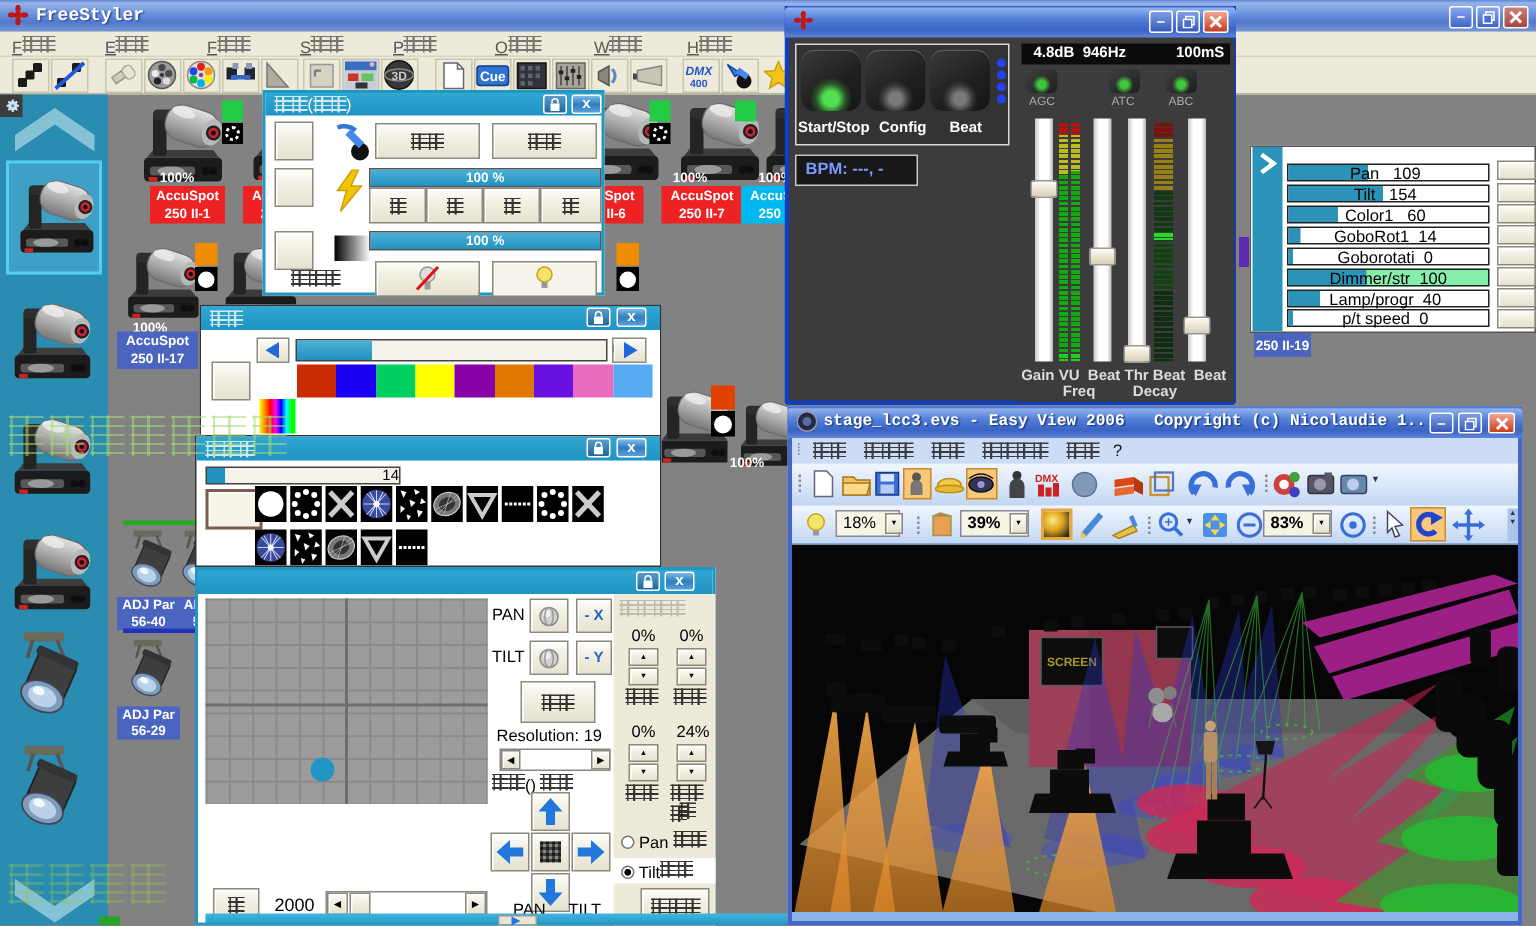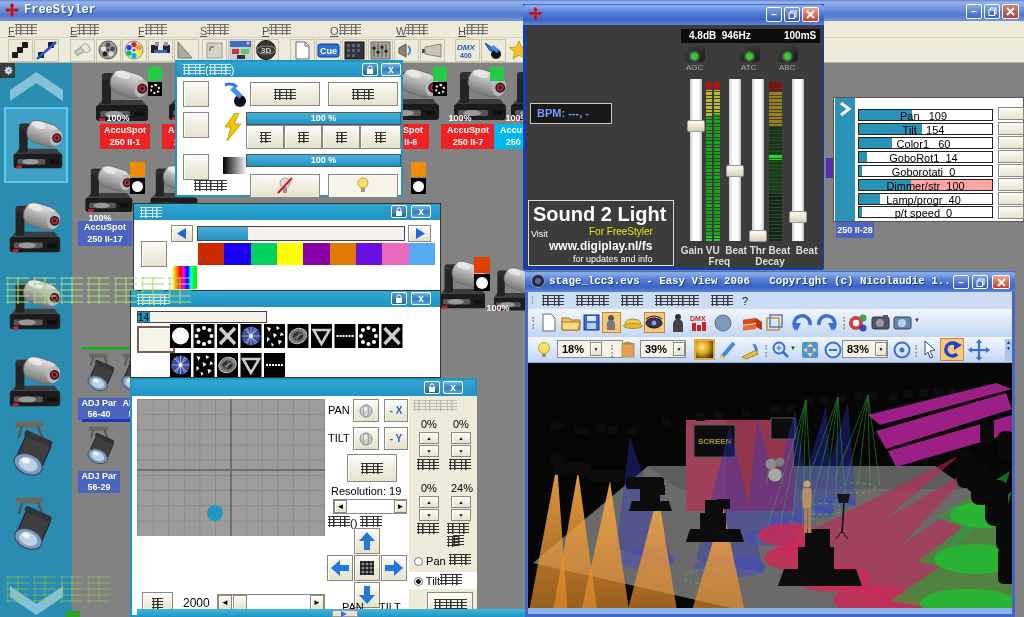--- a/index.html
+++ b/index.html
@@ -491,21 +491,21 @@
   <div class="ab tlock" style="left:260px;top:1px;width:16px;height:13px">
           <svg width="8" height="9">
             <rect x="1" y="4" width="6" height="5" fill="#fff"></rect>
             <path d="M2 4V2.8a2 2 0 0 1 4 0V4" stroke="#fff" fill="none"></path>
           </svg>
         </div>
   <div class="ab tclose" style="left:280px;top:1px;width:20px;height:13px">x</div>
  </div>
  <div class="ab" style="left:6px;top:20px;width:130px;height:12px;border:1px solid #444;background:#f4f2ea">
         <div style="width:12px;height:100%;background:#2192c0"></div>
-        <div class="ab" style="left:0;top:0px;width:100%;text-align:left;font-size:10px">14</div>
+        <div class="ab" style="left:0;top:0px;width:100%;text-align:right;font-size:10px">14</div>
       </div>
  <div class="ab" style="left:6px;top:35px;width:38px;height:27px;background:#f6f3e8;border:2px solid #7a5c50;box-shadow:inset 1px 1px 0 #fff"></div>
  <svg class="ab" id="gobo1" style="left:39px;top:33px" width="260" height="53" viewBox="0 0 260 53">
   <defs>
    <g id="gb-circ">
             <rect width="21" height="24" fill="#000"></rect>
             <circle cx="10.5" cy="12" r="8.5" fill="#fff"></circle>
           </g>
    <g id="gb-star">
             <rect width="21" height="24" fill="#000"></rect>
@@ -708,21 +708,21 @@
 </div>
 
 <div class="wm" id="wm1" style="left:4px;top:272px;z-index:30;white-space:nowrap;color:rgba(165,220,115,.55);font-size:33px;font-weight:normal">
  <span class="cjw"></span><span class="cjw"></span><span class="cjw"></span><span class="cjw"></span><span class="cjw"></span><span class="cjw"></span><span class="cjw"></span>
 </div>
 <div class="wm" id="wm2" style="left:4px;top:576px;z-index:3;white-space:nowrap;color:rgba(150,195,85,.33)">
  <span class="cjw"></span><span class="cjw"></span><span class="cjw"></span><span class="cjw"></span>
 </div>
 
 <div class="ab" style="left:826px;top:158px;width:7px;height:20px;background:#5a2ab0;z-index:5"></div>
-<div class="ab glabel" style="left:836px;top:222px;width:38px;height:16px;background:#4a64c0;line-height:16px;z-index:5">250 II-28</div>
+<div class="ab glabel" style="left:836px;top:222px;width:38px;height:16px;background:#4a64c0;line-height:16px;z-index:5">250 II-19</div>
 
 <div class="ab" id="rpanel" style="left:833px;top:97px;width:191px;height:125px;background:#fff;border:1px solid #555;z-index:40;font-size:11px">
  <div class="ab" style="left:1px;top:0;width:20px;height:123px;background:#2b93b8"><svg width="18" height="16" style="margin:3px 0 0 2px">
         <polyline points="4,2 12,8 4,14" fill="none" stroke="#fff" stroke-width="3"></polyline>
       </svg></div>
  <div class="ab" style="left:24px;top:11px;width:135px;height:12px;border:1px solid #222;background:#fff">
       <div style="width:40%;height:100%;background:#2b93b8"></div>
       <div class="ab" style="left:0;top:0;width:129px;text-align:center">Pan&nbsp;&nbsp;&nbsp;109</div>
     </div>
  <div class="ab" style="left:24px;top:25px;width:135px;height:12px;border:1px solid #222;background:#fff">
@@ -734,21 +734,21 @@
       <div class="ab" style="left:0;top:0;width:129px;text-align:center">Color1&nbsp;&nbsp;&nbsp;60</div>
     </div>
  <div class="ab" style="left:24px;top:53px;width:135px;height:12px;border:1px solid #222;background:#fff">
       <div style="width:6%;height:100%;background:#2b93b8"></div>
       <div class="ab" style="left:0;top:0;width:129px;text-align:center">GoboRot1&nbsp;&nbsp;14</div>
     </div>
  <div class="ab" style="left:24px;top:67px;width:135px;height:12px;border:1px solid #222;background:#fff">
       <div style="width:2%;height:100%;background:#2b93b8"></div>
       <div class="ab" style="left:0;top:0;width:129px;text-align:center">Goborotati&nbsp;&nbsp;0</div>
     </div>
- <div class="ab" style="left:24px;top:81px;width:135px;height:12px;border:1px solid #222;background:#fca5a5">
+ <div class="ab" style="left:24px;top:81px;width:135px;height:12px;border:1px solid #222;background:#86efac">
       <div style="width:39%;height:100%;background:#2b93b8"></div>
       <div class="ab" style="left:0;top:0;width:133px;text-align:center">Dimmer/str&nbsp;&nbsp;100</div>
     </div>
  <div class="ab" style="left:24px;top:95px;width:135px;height:12px;border:1px solid #222;background:#fff">
       <div style="width:16%;height:100%;background:#2b93b8"></div>
       <div class="ab" style="left:0;top:0;width:129px;text-align:center">Lamp/progr&nbsp;&nbsp;40</div>
     </div>
  <div class="ab" style="left:24px;top:108px;width:135px;height:12px;border:1px solid #222;background:#fff">
       <div style="width:2%;height:100%;background:#2b93b8"></div>
       <div class="ab" style="left:0;top:0;width:129px;text-align:center">p/t speed&nbsp;&nbsp;0</div>
@@ -783,28 +783,37 @@
       </div>
   <div class="ab tclose" style="left:279px;top:3px;width:17px;height:15px;background:linear-gradient(180deg,#f2a593,#cc3c18)">
         <svg width="9" height="9" viewBox="0 0 9 9">
           <g stroke="#fff" stroke-width="2">
             <line x1="1" y1="1" x2="8" y2="8"></line>
             <line x1="8" y1="1" x2="1" y2="8"></line>
           </g>
         </svg>
       </div>
  </div>
+ <div class="ab" style="left:4px;top:25px;width:143px;height:68px;background:#333;border:1px solid #dcdcdc">
+  <div class="ab" style="left:3px;top:3px;width:40px;height:41px;border-radius:9px;background:radial-gradient(circle at 50% 80%,#50e050 0 5px,rgba(70,200,70,.3) 10px,transparent 14px),linear-gradient(145deg,#3a3a3a,#1f1f1f 60%,#161616);box-shadow:inset 0 1px 0 #5a5a5a"></div>
+  <div class="ab" style="left:46px;top:3px;width:40px;height:41px;border-radius:9px;background:radial-gradient(circle at 50% 80%,#7a7a7a 0 4px,rgba(150,150,150,.18) 9px,transparent 12px),linear-gradient(145deg,#3a3a3a,#1f1f1f 60%,#161616);box-shadow:inset 0 1px 0 #5a5a5a"></div>
+  <div class="ab" style="left:89px;top:3px;width:40px;height:41px;border-radius:9px;background:radial-gradient(circle at 50% 80%,#7a7a7a 0 4px,rgba(150,150,150,.18) 9px,transparent 12px),linear-gradient(145deg,#3a3a3a,#1f1f1f 60%,#161616);box-shadow:inset 0 1px 0 #5a5a5a"></div>
+  <div class="ab" style="left:1px;top:50px;color:#fff;font-size:10px;font-weight:bold">Start/Stop</div>
+  <div class="ab" style="left:55px;top:50px;color:#fff;font-size:10px;font-weight:bold">Config</div>
+  <div class="ab" style="left:102px;top:50px;color:#fff;font-size:10px;font-weight:bold">Beat</div>
+  <svg class="ab" style="left:133px;top:8px" width="7" height="34">
+        <g fill="#2244ee">
+          <circle cx="3.5" cy="4" r="3"></circle>
+          <circle cx="3.5" cy="12" r="3"></circle>
+          <circle cx="3.5" cy="20" r="3"></circle>
+          <circle cx="3.5" cy="28" r="3"></circle>
+        </g>
+      </svg>
+ </div>
  <div class="ab" style="left:4px;top:99px;width:82px;height:21px;background:#181818;border:1px solid #c8c8c8;color:#7a9aff;font-weight:bold;font-size:11px;padding:3px 0 0 6px">BPM: ---, -</div>
- <div class="ab" style="left:2px;top:196px;width:146px;height:66px;background:#3c3c3c;border:1px solid #dcdcdc;color:#fff">
-  <div class="ab" style="left:4px;top:2px;font-size:20px;font-weight:bold">Sound 2 Light</div>
-  <div class="ab" style="left:60px;top:25px;font-size:10px;color:#e8e800">For FreeStyler</div>
-  <div class="ab" style="left:2px;top:28px;font-size:9px">Visit</div>
-  <div class="ab" style="left:20px;top:38px;font-size:12px;font-weight:bold">www.digiplay.nl/fs</div>
-  <div class="ab" style="left:44px;top:53px;font-size:9px">for updates and info</div>
- </div>
  <div class="ab" style="left:152px;top:22px;width:145px;height:242px;background:#3c3c3c">
   <div class="ab" style="left:3px;top:3px;width:139px;height:14px;background:#0c0c0c;color:#fff;font-size:10px;font-weight:bold">
         <span class="ab" style="left:8px;top:1px">4.8dB&nbsp;&nbsp;946Hz</span>
         <span class="ab" style="left:103px;top:1px">100mS</span>
       </div>
   <div class="ab" style="left:6px;top:20px;width:21px;height:16px;border-radius:4px;background:radial-gradient(circle at 50% 65%,#3ec83e 0 2.5px,transparent 6px),linear-gradient(145deg,#404040,#1e1e1e)"></div>
   <div class="ab" style="left:61px;top:20px;width:21px;height:16px;border-radius:4px;background:radial-gradient(circle at 50% 65%,#3ec83e 0 2.5px,transparent 6px),linear-gradient(145deg,#404040,#1e1e1e)"></div>
   <div class="ab" style="left:99px;top:20px;width:21px;height:16px;border-radius:4px;background:radial-gradient(circle at 50% 65%,#3ec83e 0 2.5px,transparent 6px),linear-gradient(145deg,#404040,#1e1e1e)"></div>
   <div class="ab" style="left:8px;top:37px;color:#aaa;font-size:8px">AGC</div>
   <div class="ab" style="left:63px;top:37px;color:#aaa;font-size:8px">ATC</div>
@@ -938,21 +947,21 @@
         <rect x="1" y="3" width="17" height="12" rx="2" fill="#68a" stroke="#346"></rect>
         <circle cx="9" cy="9" r="4" fill="#bce"></circle>
       </svg>
   <span class="ab" style="left:386px;top:8px;font-size:6px;color:#335">▼</span>
  </div>
  <div class="ab" style="left:0;top:66px;width:484px;height:26px;background:linear-gradient(180deg,#f0f6fe,#d8e6f8 55%,#c2d6f2);border-bottom:1px solid #88a8d8">
   <svg class="ab" style="left:9px;top:4px" width="15" height="18">
         <rect x="5" y="12" width="4" height="4" fill="#999"></rect>
         <circle cx="7" cy="7" r="5.5" fill="#f7e26b" stroke="#c9a21a"></circle>
       </svg>
-  <div class="ab" style="left:29px;top:3px;width:66px;height:18px;background:#f6f4e4;border:1px solid #889;font-size:11px;font-weight:bold;padding:2px 0 0 4px">18% <span class="ab xpb" style="left:32px;top:1px;width:12px;height:14px;font-size:5px">▼</span></div>
+  <div class="ab" style="left:29px;top:3px;width:43px;height:18px;background:#f6f4e4;border:1px solid #889;font-size:11px;font-weight:normal;padding:2px 0 0 4px">18% <span class="ab xpb" style="left:32px;top:1px;width:12px;height:14px;font-size:5px">▼</span></div>
   <span class="ab" style="left:82px;top:6px;color:#889">⁞</span>
   <svg class="ab" style="left:92px;top:4px" width="17" height="18">
         <rect x="2" y="3" width="12" height="13" fill="#e8a050" stroke="#995"></rect>
         <path d="M2 3l5 -2 7 2" fill="#c88030" stroke="#995"></path>
       </svg>
   <div class="ab" style="left:112px;top:3px;width:46px;height:18px;background:#f6f4e4;border:1px solid #889;font-size:11px;font-weight:bold;padding:2px 0 0 4px">39% <span class="ab xpb" style="left:32px;top:1px;width:12px;height:14px;font-size:5px">▼</span></div>
   <div class="ab" style="left:166px;top:2px;width:21px;height:21px;background:radial-gradient(circle at 35% 35%,#ffe880,#d8a018 45%,#222 90%);border:2px solid #e8a840"></div>
   <svg class="ab" style="left:191px;top:3px" width="20" height="20">
         <line x1="3" y1="17" x2="15" y2="3" stroke="#4a88d8" stroke-width="4"></line>
         <polygon points="1,19 6,18 2,14" fill="#f0c060"></polygon>

